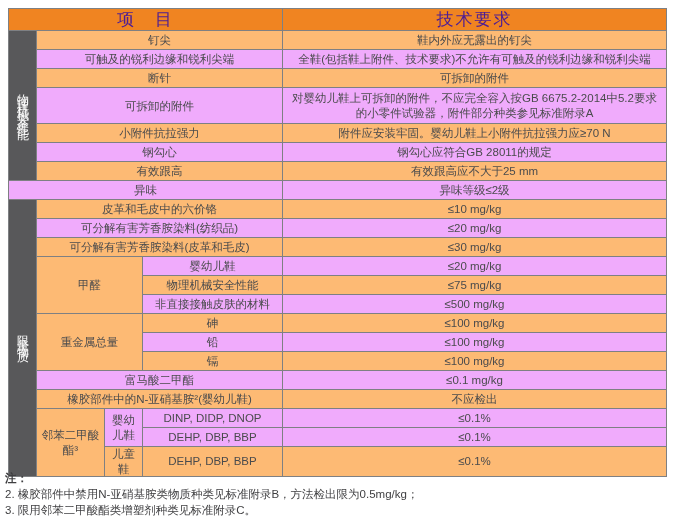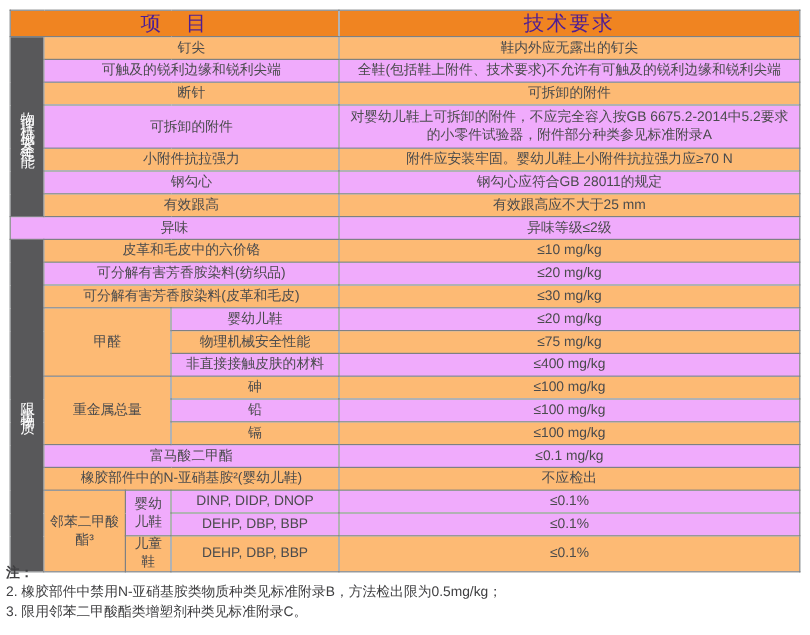--- a/index.html
+++ b/index.html
@@ -142,21 +142,21 @@
       <td class="white" colspan="2" rowspan="3">甲醛</td>
       <td class="gray">婴幼儿鞋</td>
       <td class="gray">≤20 mg/kg</td>
     </tr>
     <tr class="r">
       <td class="white">物理机械安全性能</td>
       <td class="white">≤75 mg/kg</td>
     </tr>
     <tr class="r">
       <td class="gray">非直接接触皮肤的材料</td>
-      <td class="gray">≤400 mg/kg</td>
+      <td class="gray">≤500 mg/kg</td>
     </tr>
 
     <tr class="r">
       <td class="white" colspan="2" rowspan="3">重金属总量</td>
       <td class="white">砷</td>
       <td class="white">≤100 mg/kg</td>
     </tr>
     <tr class="r">
       <td class="gray">铅</td>
       <td class="gray">≤100 mg/kg</td>

